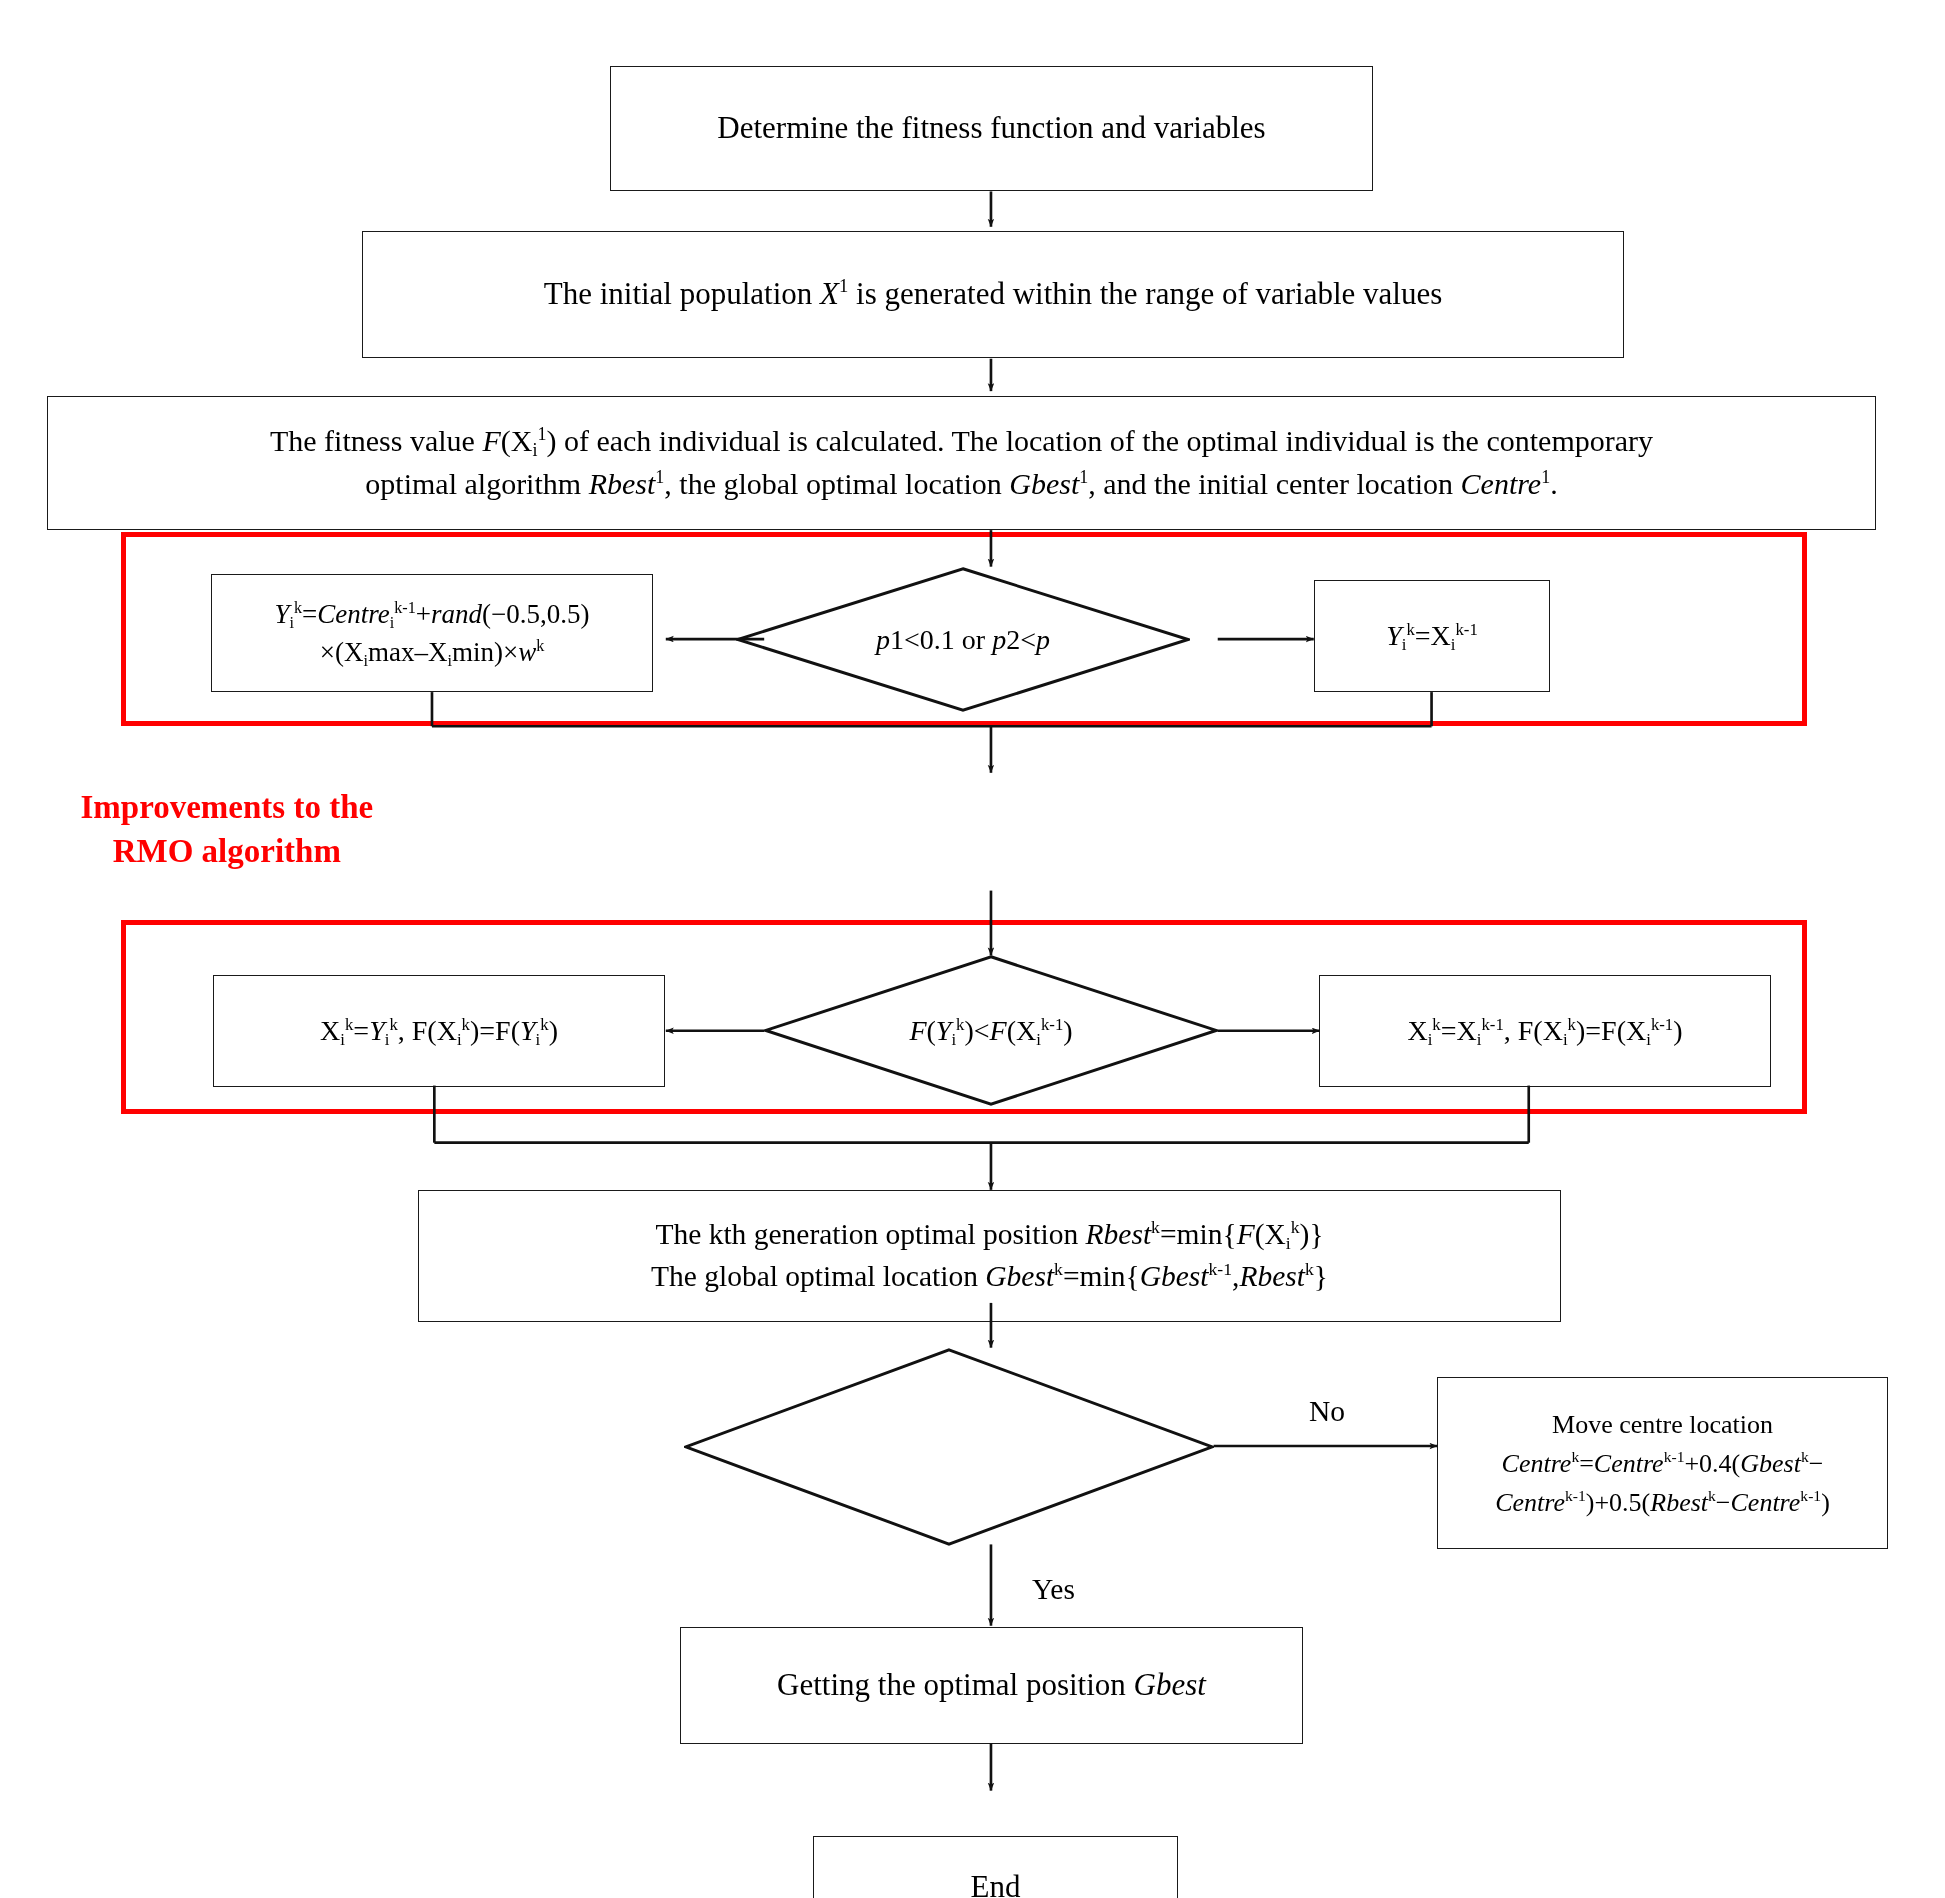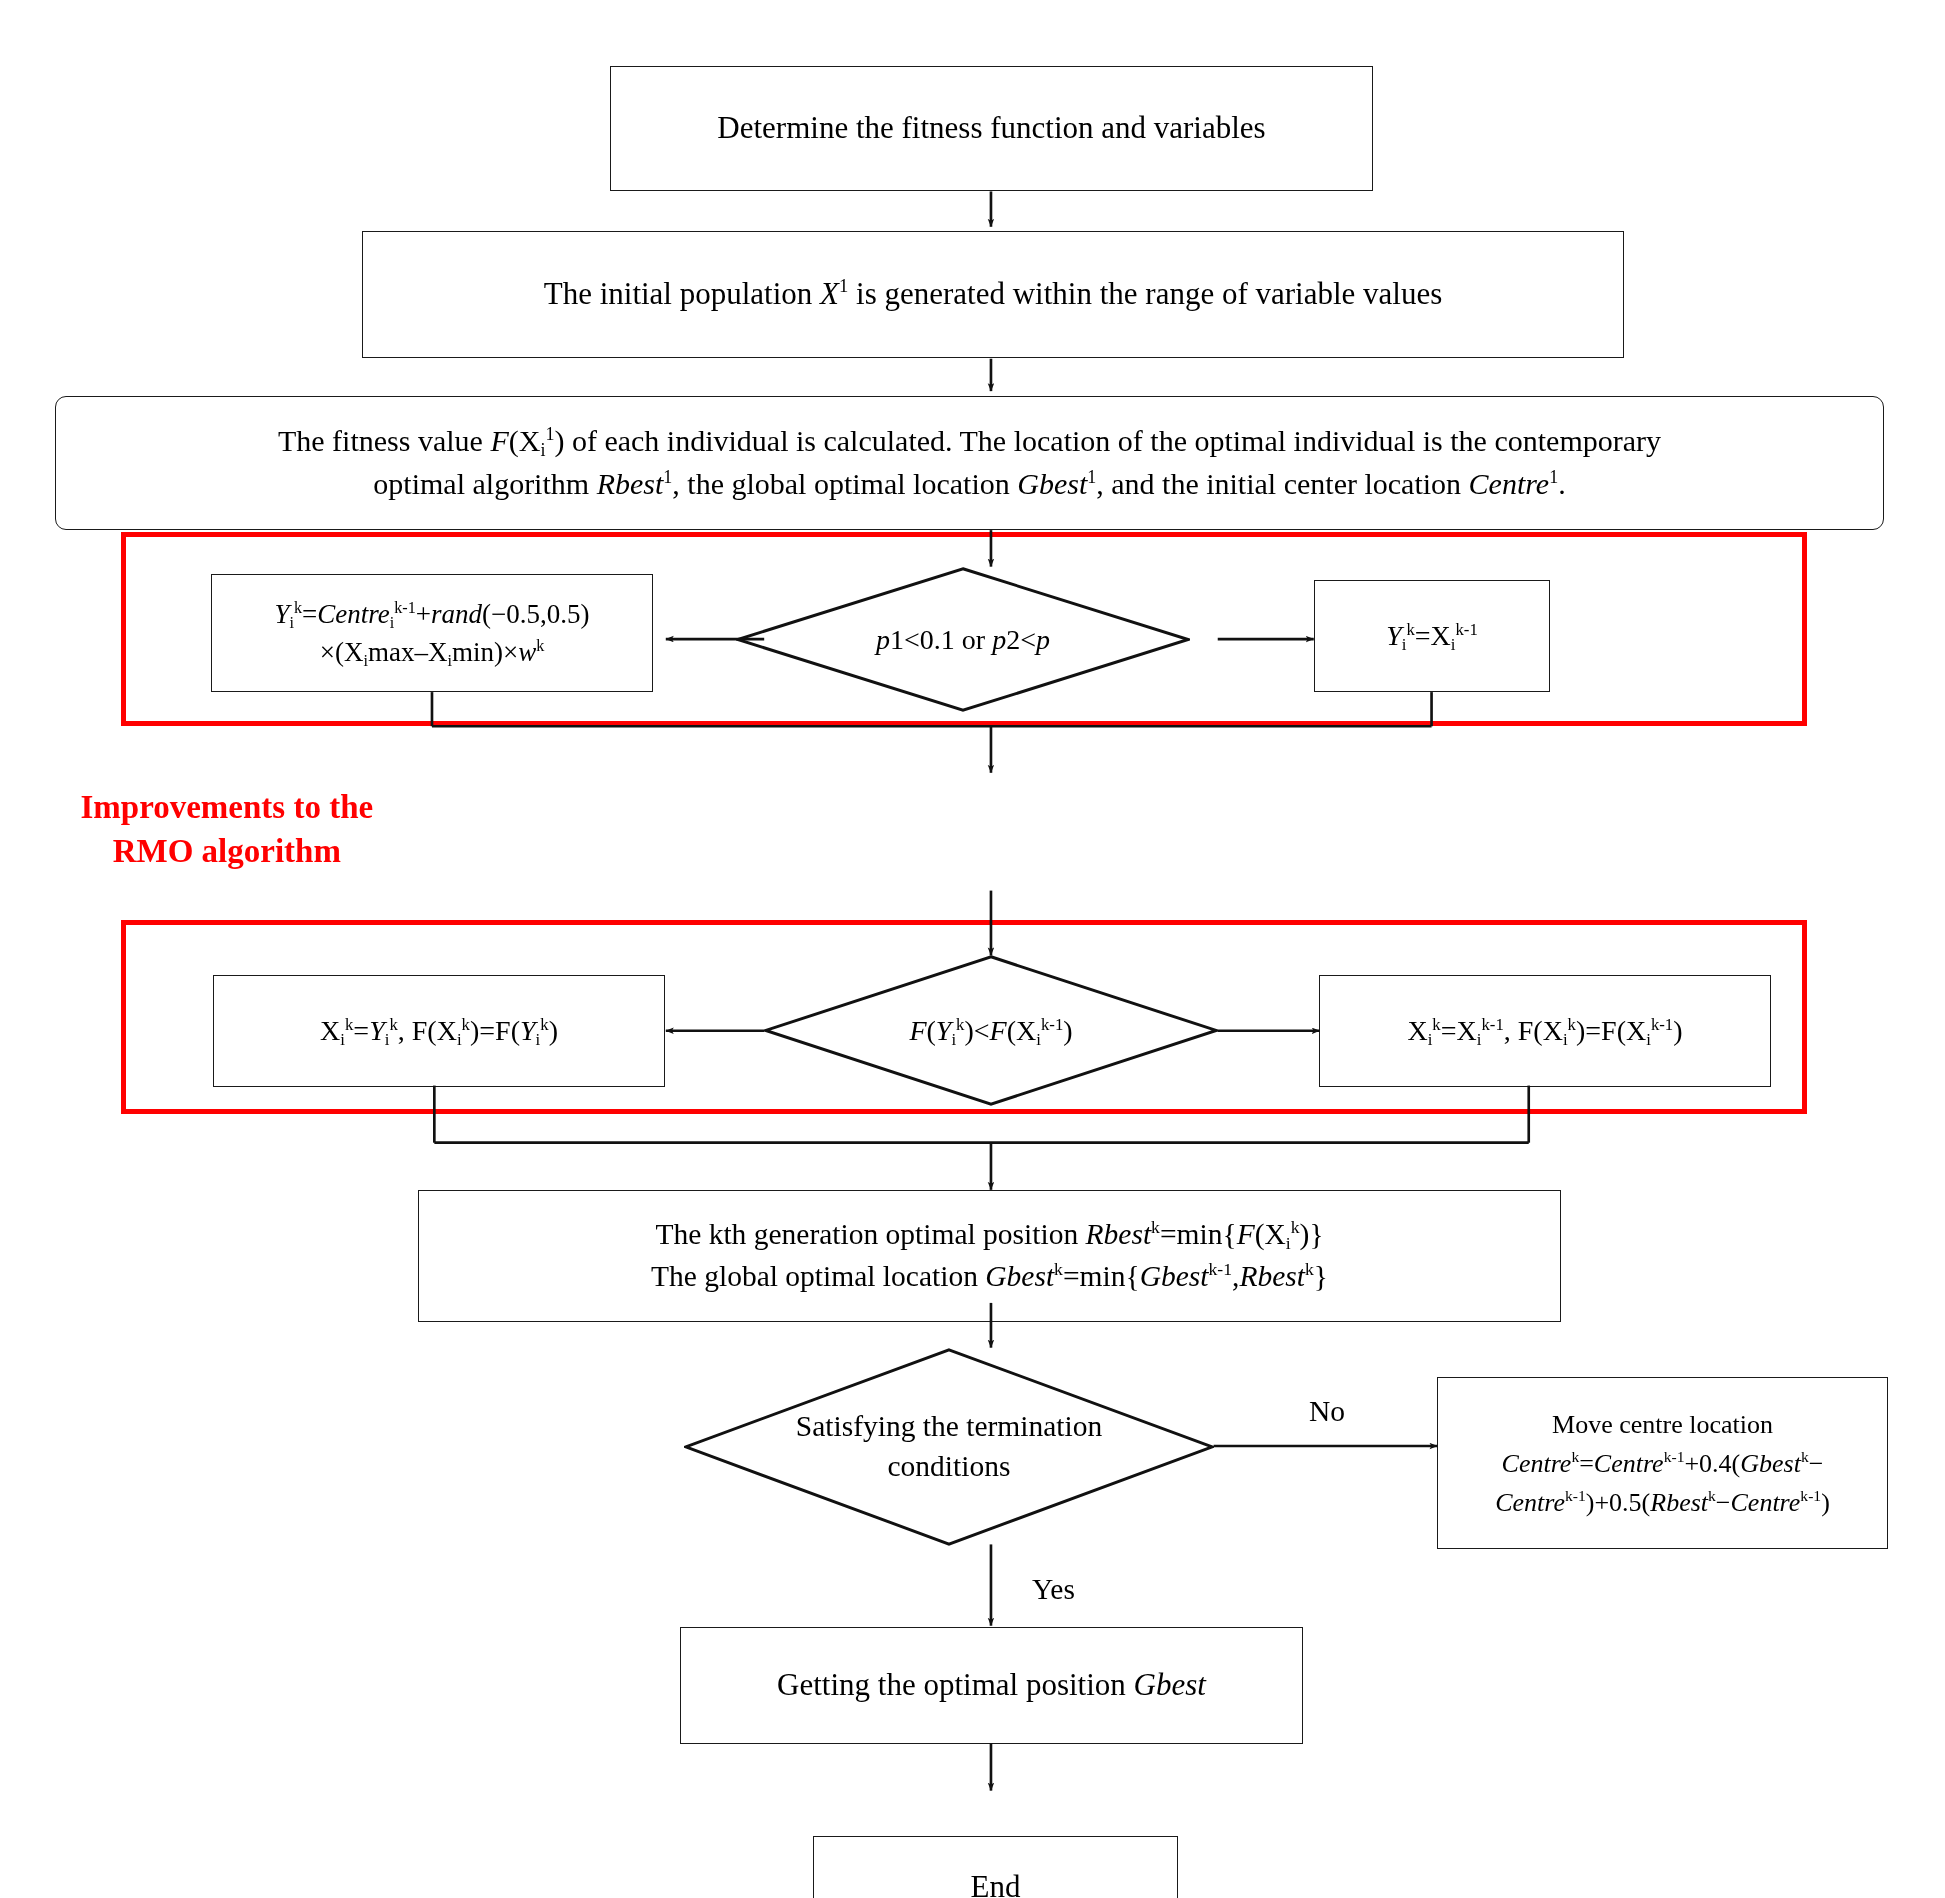--- a/index.html
+++ b/index.html
@@ -77,21 +77,21 @@
   <div class="node pbox" style="left:610px;top:66px;width:763px;height:125px;">
     <span class="ptext" style="font-size:31px;">Determine the fitness function and variables</span>
   </div>
 
   <div class="node pbox" style="left:362px;top:231px;width:1262px;height:127px;">
     <span class="ptext" style="font-size:31px;">
       <span>The initial population </span><i class="it">X</i><sup>1</sup><span> is generated within the range of variable values</span>
     </span>
   </div>
 
-  <div class="node pbox" style="left:55px;top:396px;width:1829px;height:134px;border-radius:11px;">
+  <div class="node pbox" style="left:47px;top:396px;width:1829px;height:134px;">
     <span class="ptext" style="font-size:30px;">
       <span>The fitness value </span><i class="it">F</i><span>(X</span><sub>i</sub><sup>1</sup><span>)</span><span> of each individual is calculated. The location of the optimal individual is the contemporary</span><br>
       <span>optimal algorithm </span><i class="it">Rbest</i><sup>1</sup><span>, the global optimal location </span><i class="it">Gbest</i><sup>1</sup><span>, and the initial center location </span><i class="it">Centre</i><sup>1</sup><span>.</span>
     </span>
   </div>
 
   <div class="node pbox" style="left:211px;top:574px;width:442px;height:118px;">
     <span class="ptext" style="font-size:27px;">
       <i class="it">Y</i><sub>i</sub><sup>k</sup>=<i class="it">Centre</i><sub>i</sub><sup>k-1</sup>+<i class="it">rand</i>(−0.5,0.5)<br>
       ×(X<sub>i</sub>max–X<sub>i</sub>min)×<i class="it">w</i><sup>k</sup>
@@ -144,24 +144,20 @@
     <span class="ptext" style="font-size:29.5px;">
       <span>The kth generation optimal position </span><i class="it">Rbest</i><sup>k</sup><span>=min{</span><i class="it">F</i><span>(X</span><sub>i</sub><sup>k</sup><span>)}</span><br>
       <span>The global optimal location </span><i class="it">Gbest</i><sup>k</sup><span>=min{</span><i class="it">Gbest</i><sup>k-1</sup><span>,</span><i class="it">Rbest</i><sup>k</sup><span>}</span>
     </span>
   </div>
 
   <div class="dia" style="left:684px;top:1348px;width:530px;height:198px;">
     <svg viewBox="0 0 900 336" preserveAspectRatio="none">
       <polygon points="450,3 897,168 450,333 3,168" fill="#fff" stroke="#111" stroke-width="5"></polygon>
     </svg>
-    <span class="dlabel" style="font-size:29.5px;">
-      <span>Satisfying the termination</span><br>
-      <span>conditions</span>
-    </span>
   </div>
 
   <div class="edgelabel" style="left:1309px;top:1395px;font-size:29.5px;">No</div>
 
   <div class="edgelabel" style="left:1032px;top:1573px;font-size:29.5px;">Yes</div>
 
   <div class="node pbox" style="left:1437px;top:1377px;width:451px;height:172px;">
     <span class="ptext" style="font-size:26px;line-height:1.5;">
       <span>Move centre location</span><br>
       <i class="it">Centre</i><sup>k</sup><span>=</span><i class="it">Centre</i><sup>k-1</sup><span>+0.4(</span><i class="it">Gbest</i><sup>k</sup><span>−</span><br>

